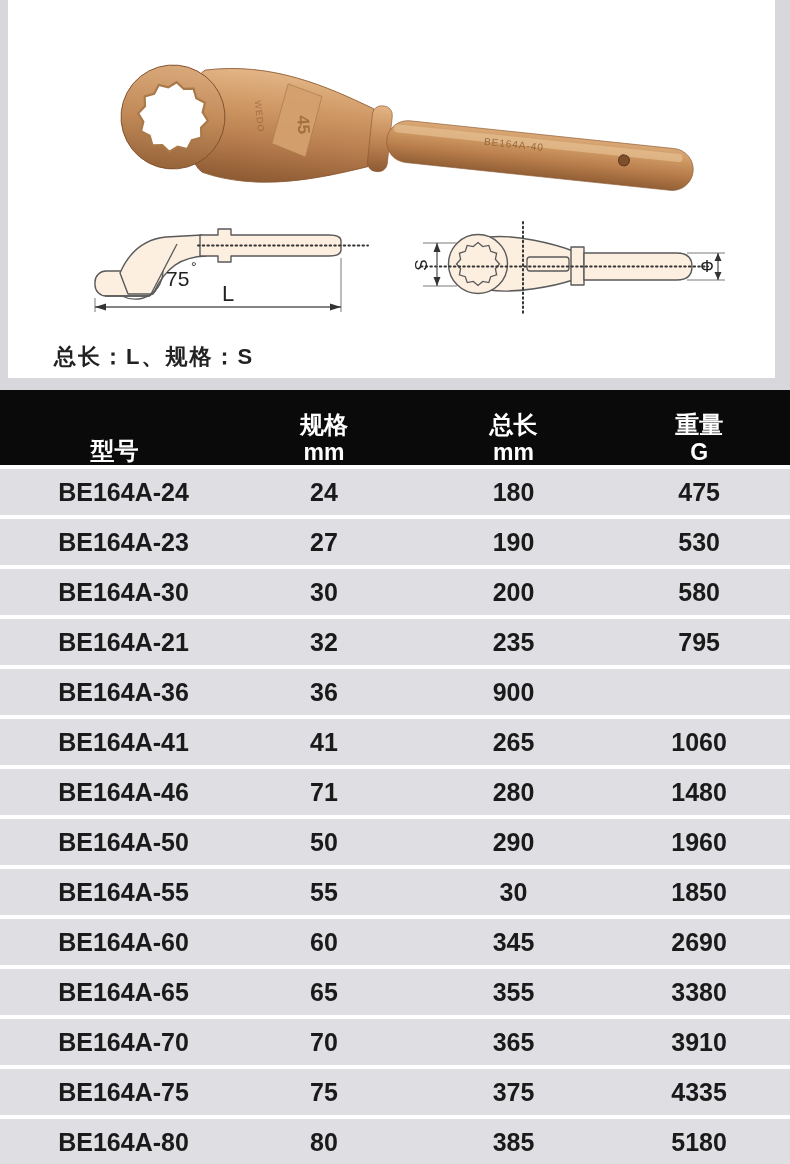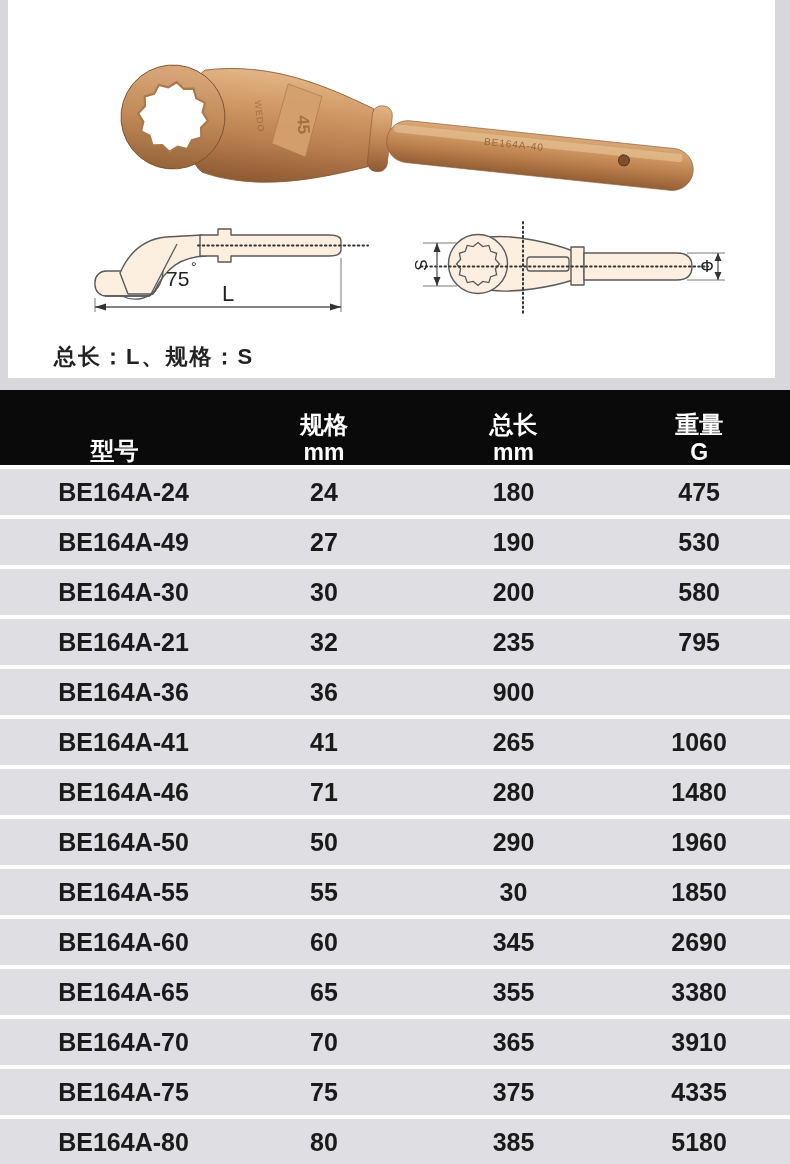--- a/index.html
+++ b/index.html
@@ -169,21 +169,21 @@
   </div>
 
   <div class="trows">
     <div class="row">
       <div class="cell model">BE164A-24</div>
       <div class="cell">24</div>
       <div class="cell">180</div>
       <div class="cell">475</div>
     </div>
     <div class="row">
-      <div class="cell model">BE164A-49</div>
+      <div class="cell model">BE164A-23</div>
       <div class="cell">27</div>
       <div class="cell">190</div>
       <div class="cell">530</div>
     </div>
     <div class="row">
       <div class="cell model">BE164A-30</div>
       <div class="cell">30</div>
       <div class="cell">200</div>
       <div class="cell">580</div>
     </div>

